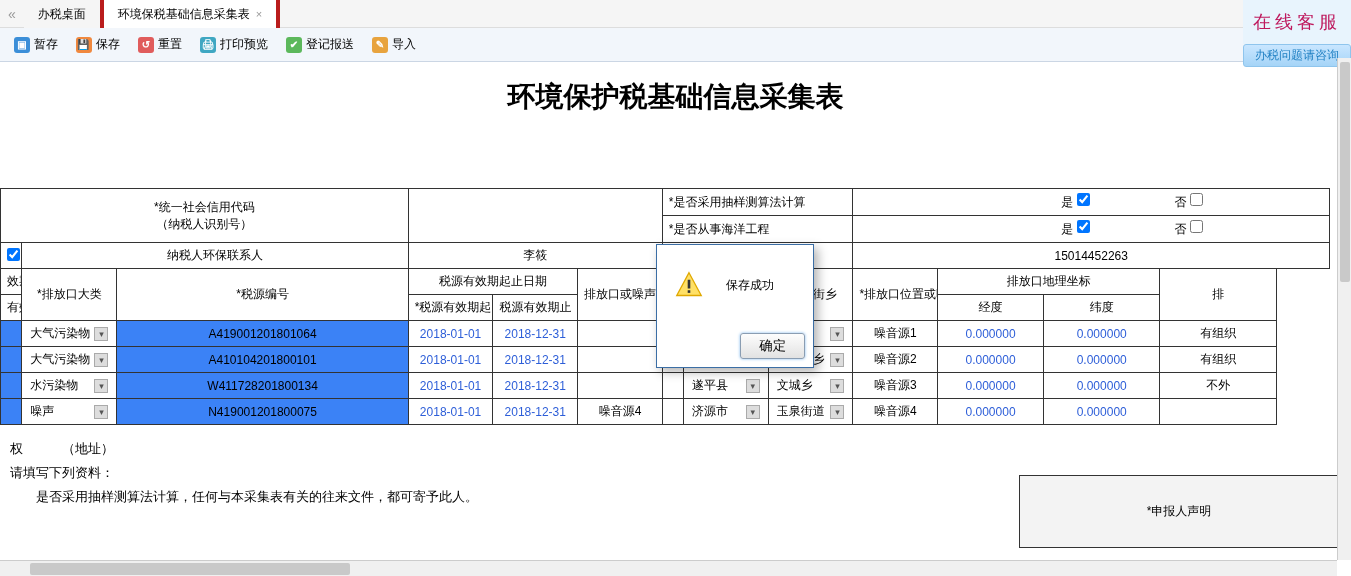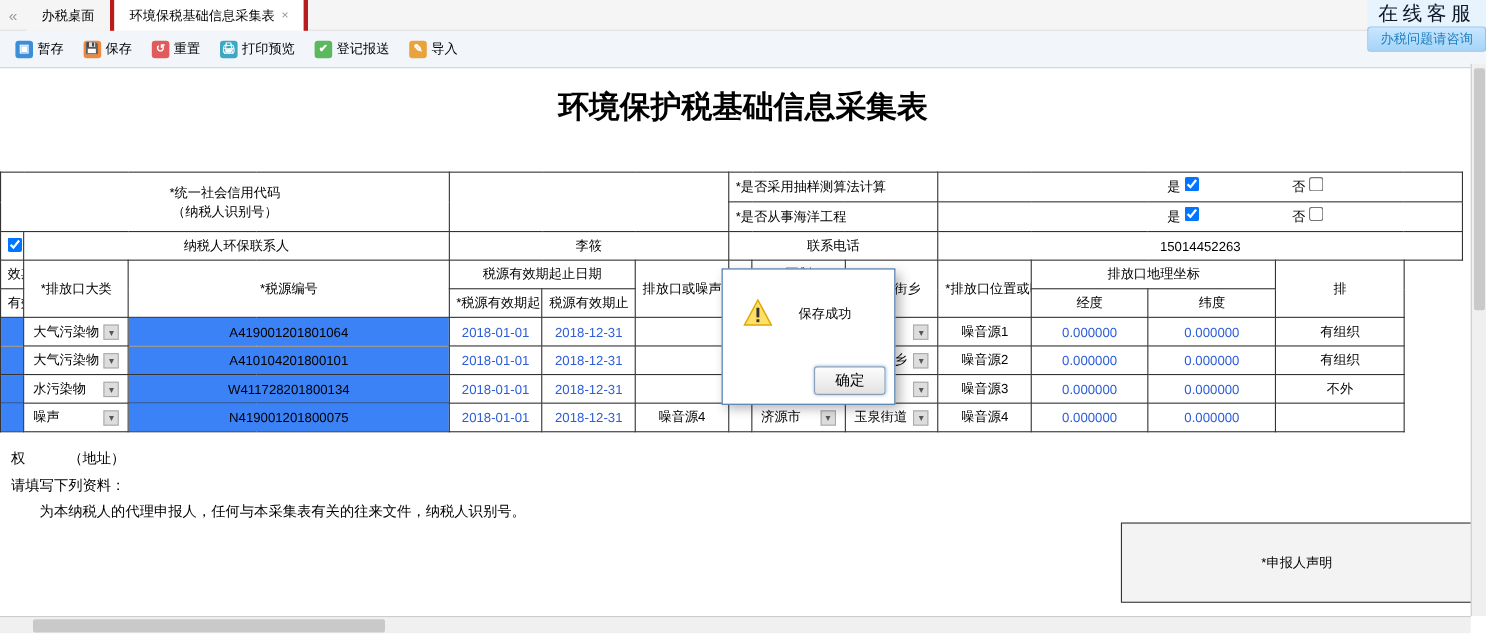--- a/index.html
+++ b/index.html
@@ -38,24 +38,24 @@
     }
     .tab.inactive { background: #f5f5f5; }
     .tab .close-x { color: #999; font-size: 11px; }
     .right-float {
       position: absolute;
       right: 0;
       top: 0;
       text-align: center;
     }
     .right-float .line1 {
-      color: #0f172a;
+      color: #be185d;
       font-size: 18px;
       background: #e8f4fd;
-      padding: 0 10px;
+      padding: 10px 10px;
       letter-spacing: 4px;
     }
     .right-float .line2 {
       color: #1e7fc2;
       font-size: 12px;
       background: linear-gradient(#c9e6ff,#a5d4f7);
       border: 1px solid #8fc5ed;
       border-radius: 3px;
       padding: 2px 6px;
     }
@@ -91,20 +91,21 @@
       text-align: center;
       font-family: SimSun, serif;
       font-size: 28px;
       font-weight: bold;
       padding: 16px 0 40px 0;
     }
     table.grid {
       border-collapse: collapse;
       width: 1330px;
       table-layout: fixed;
+      margin-top: 32px;
     }
     table.grid td, table.grid th {
       border: 1px solid #333;
       padding: 4px 6px;
       text-align: center;
       font-size: 12px;
       height: 26px;
       white-space: nowrap;
       overflow: hidden;
     }
@@ -390,21 +391,21 @@
       <td class="val-blue">0.000000</td>
       <td class="val-blue">0.000000</td>
       <td></td>
     </tr>
   </tbody>
     </table>
 
   <div class="footer-text">
     <div>权   （地址）</div>
     <div>请填写下列资料：</div>
-    <div>  为本纳税人的代理申报人，任何与本采集表有关的往来文件，纳税人识别号。</div>
+    <div>  是否采用抽样测算法计算，任何与本采集表有关的往来文件，都可寄予此人。</div>
   </div>
   <div class="decl-box">
     <span>*申报人声明</span>
   </div>
 </div>
 
 <div class="dialog">
   <div class="dialog-body">
     <span class="warn-icon">
       <svg viewBox="0 0 32 32">

